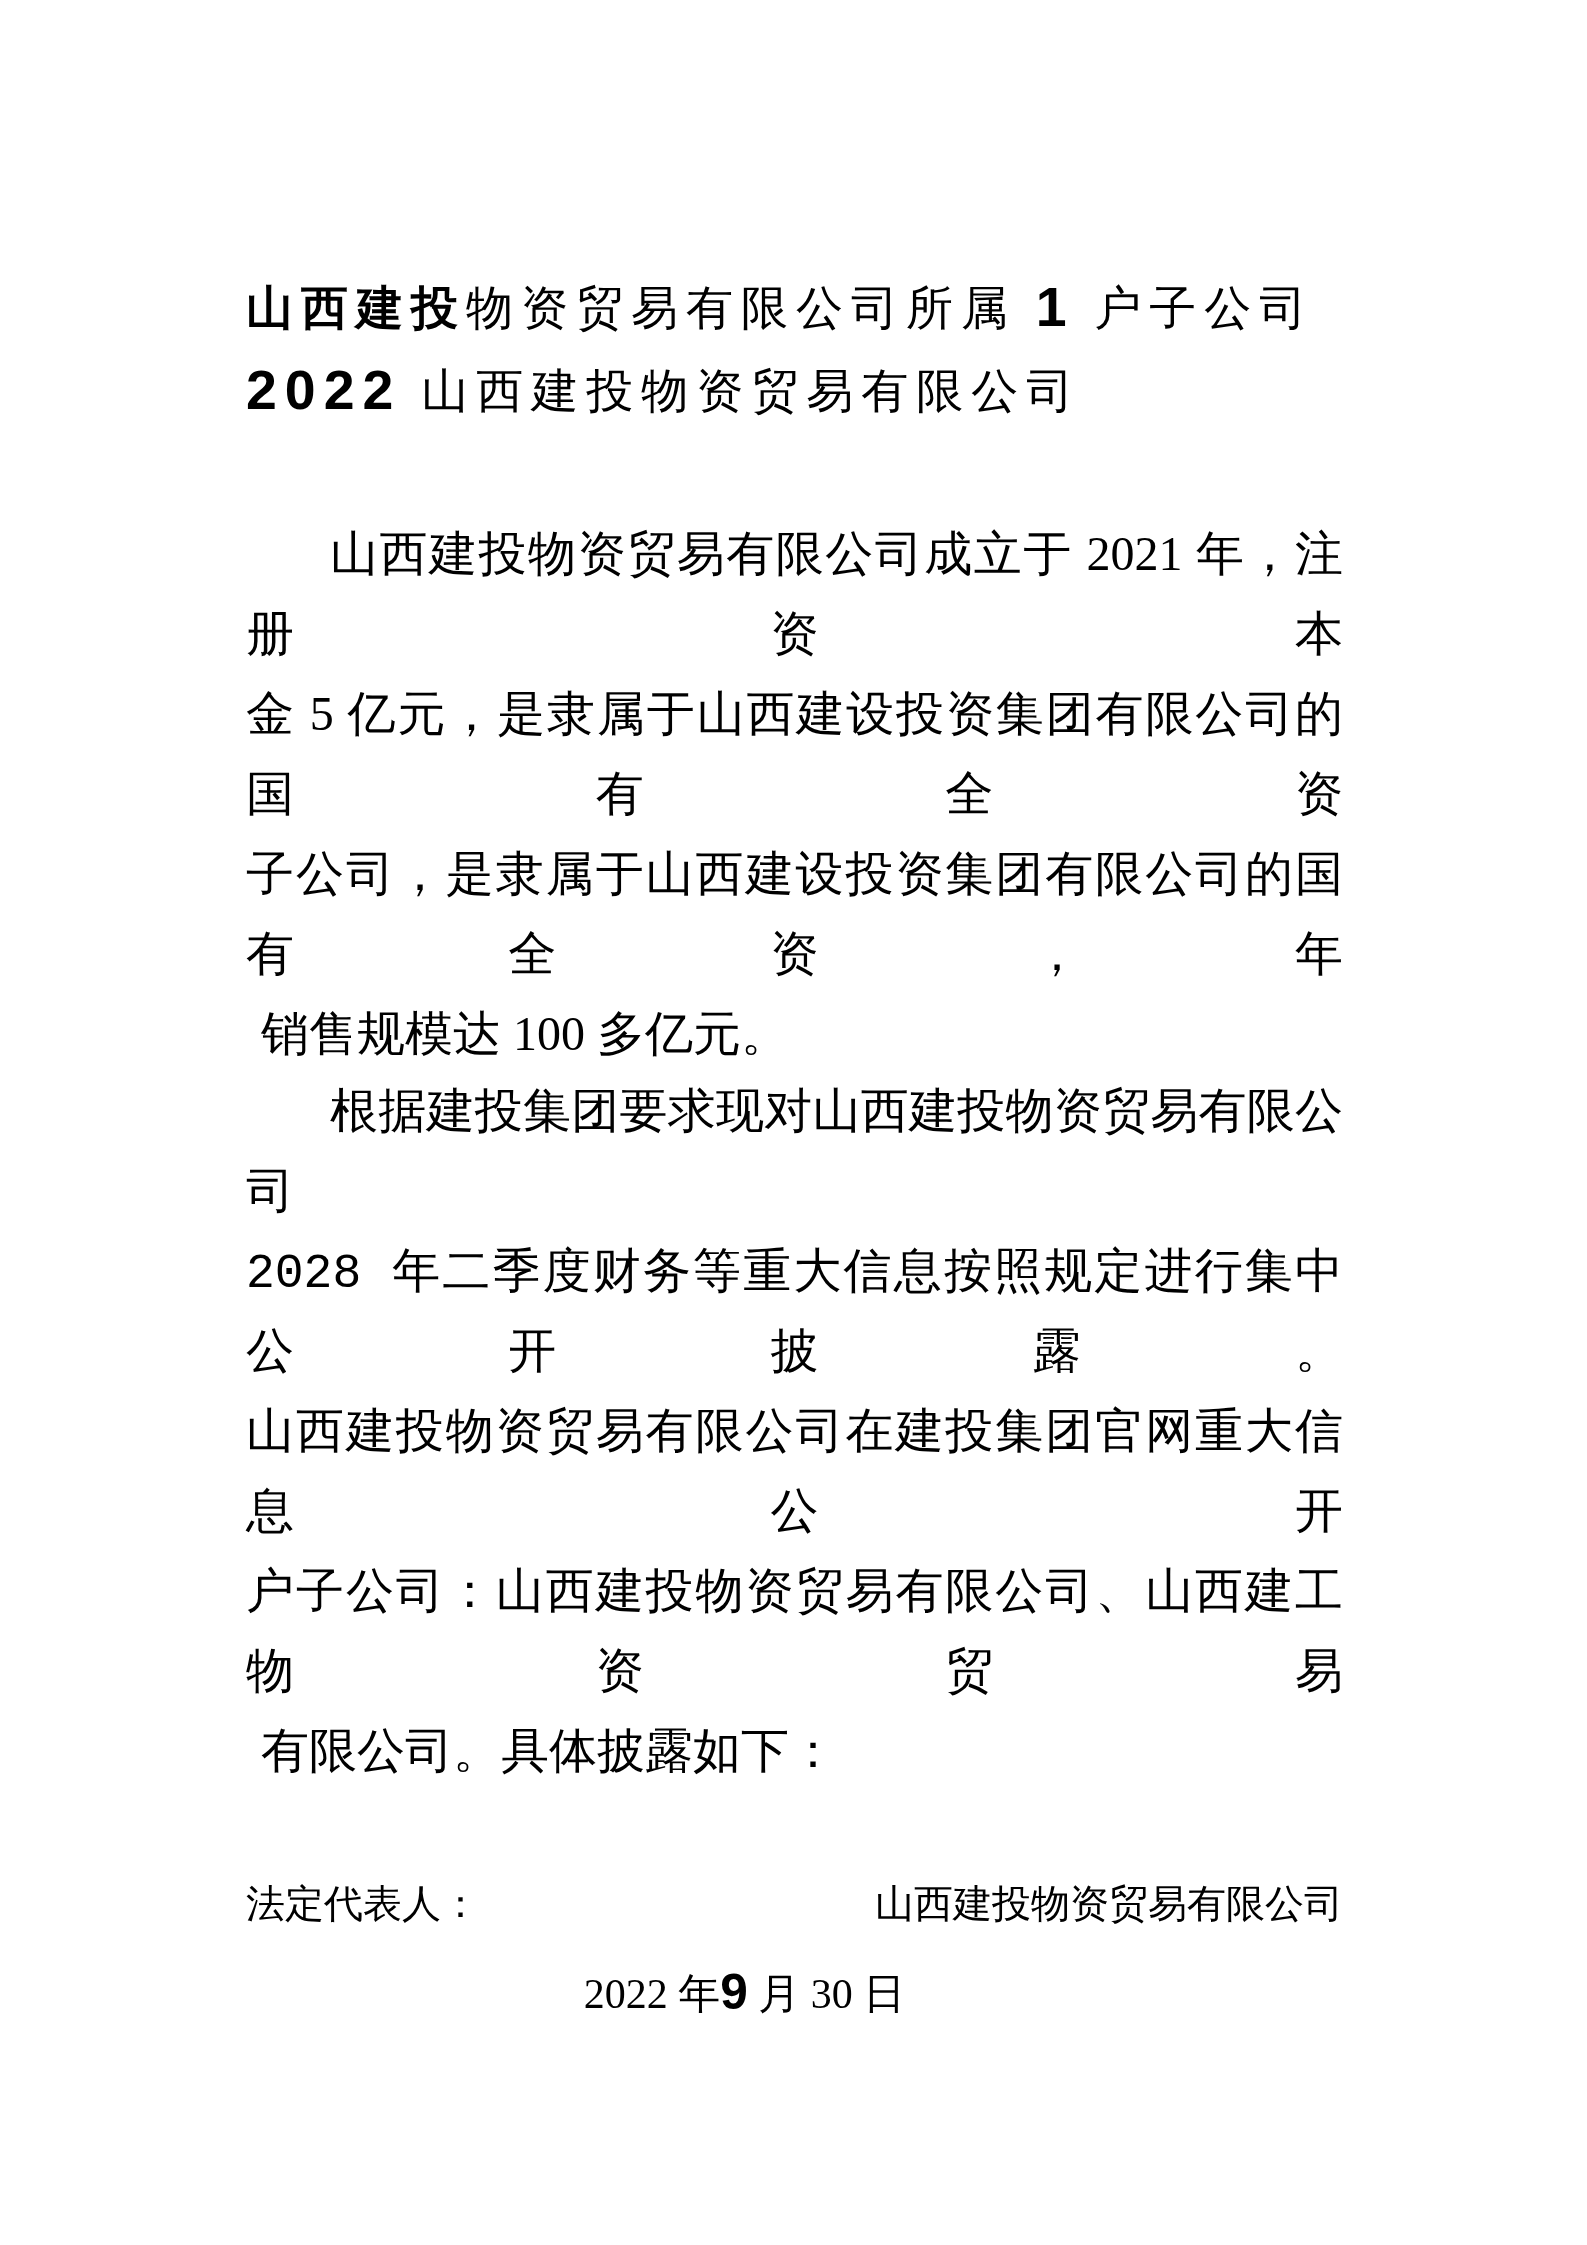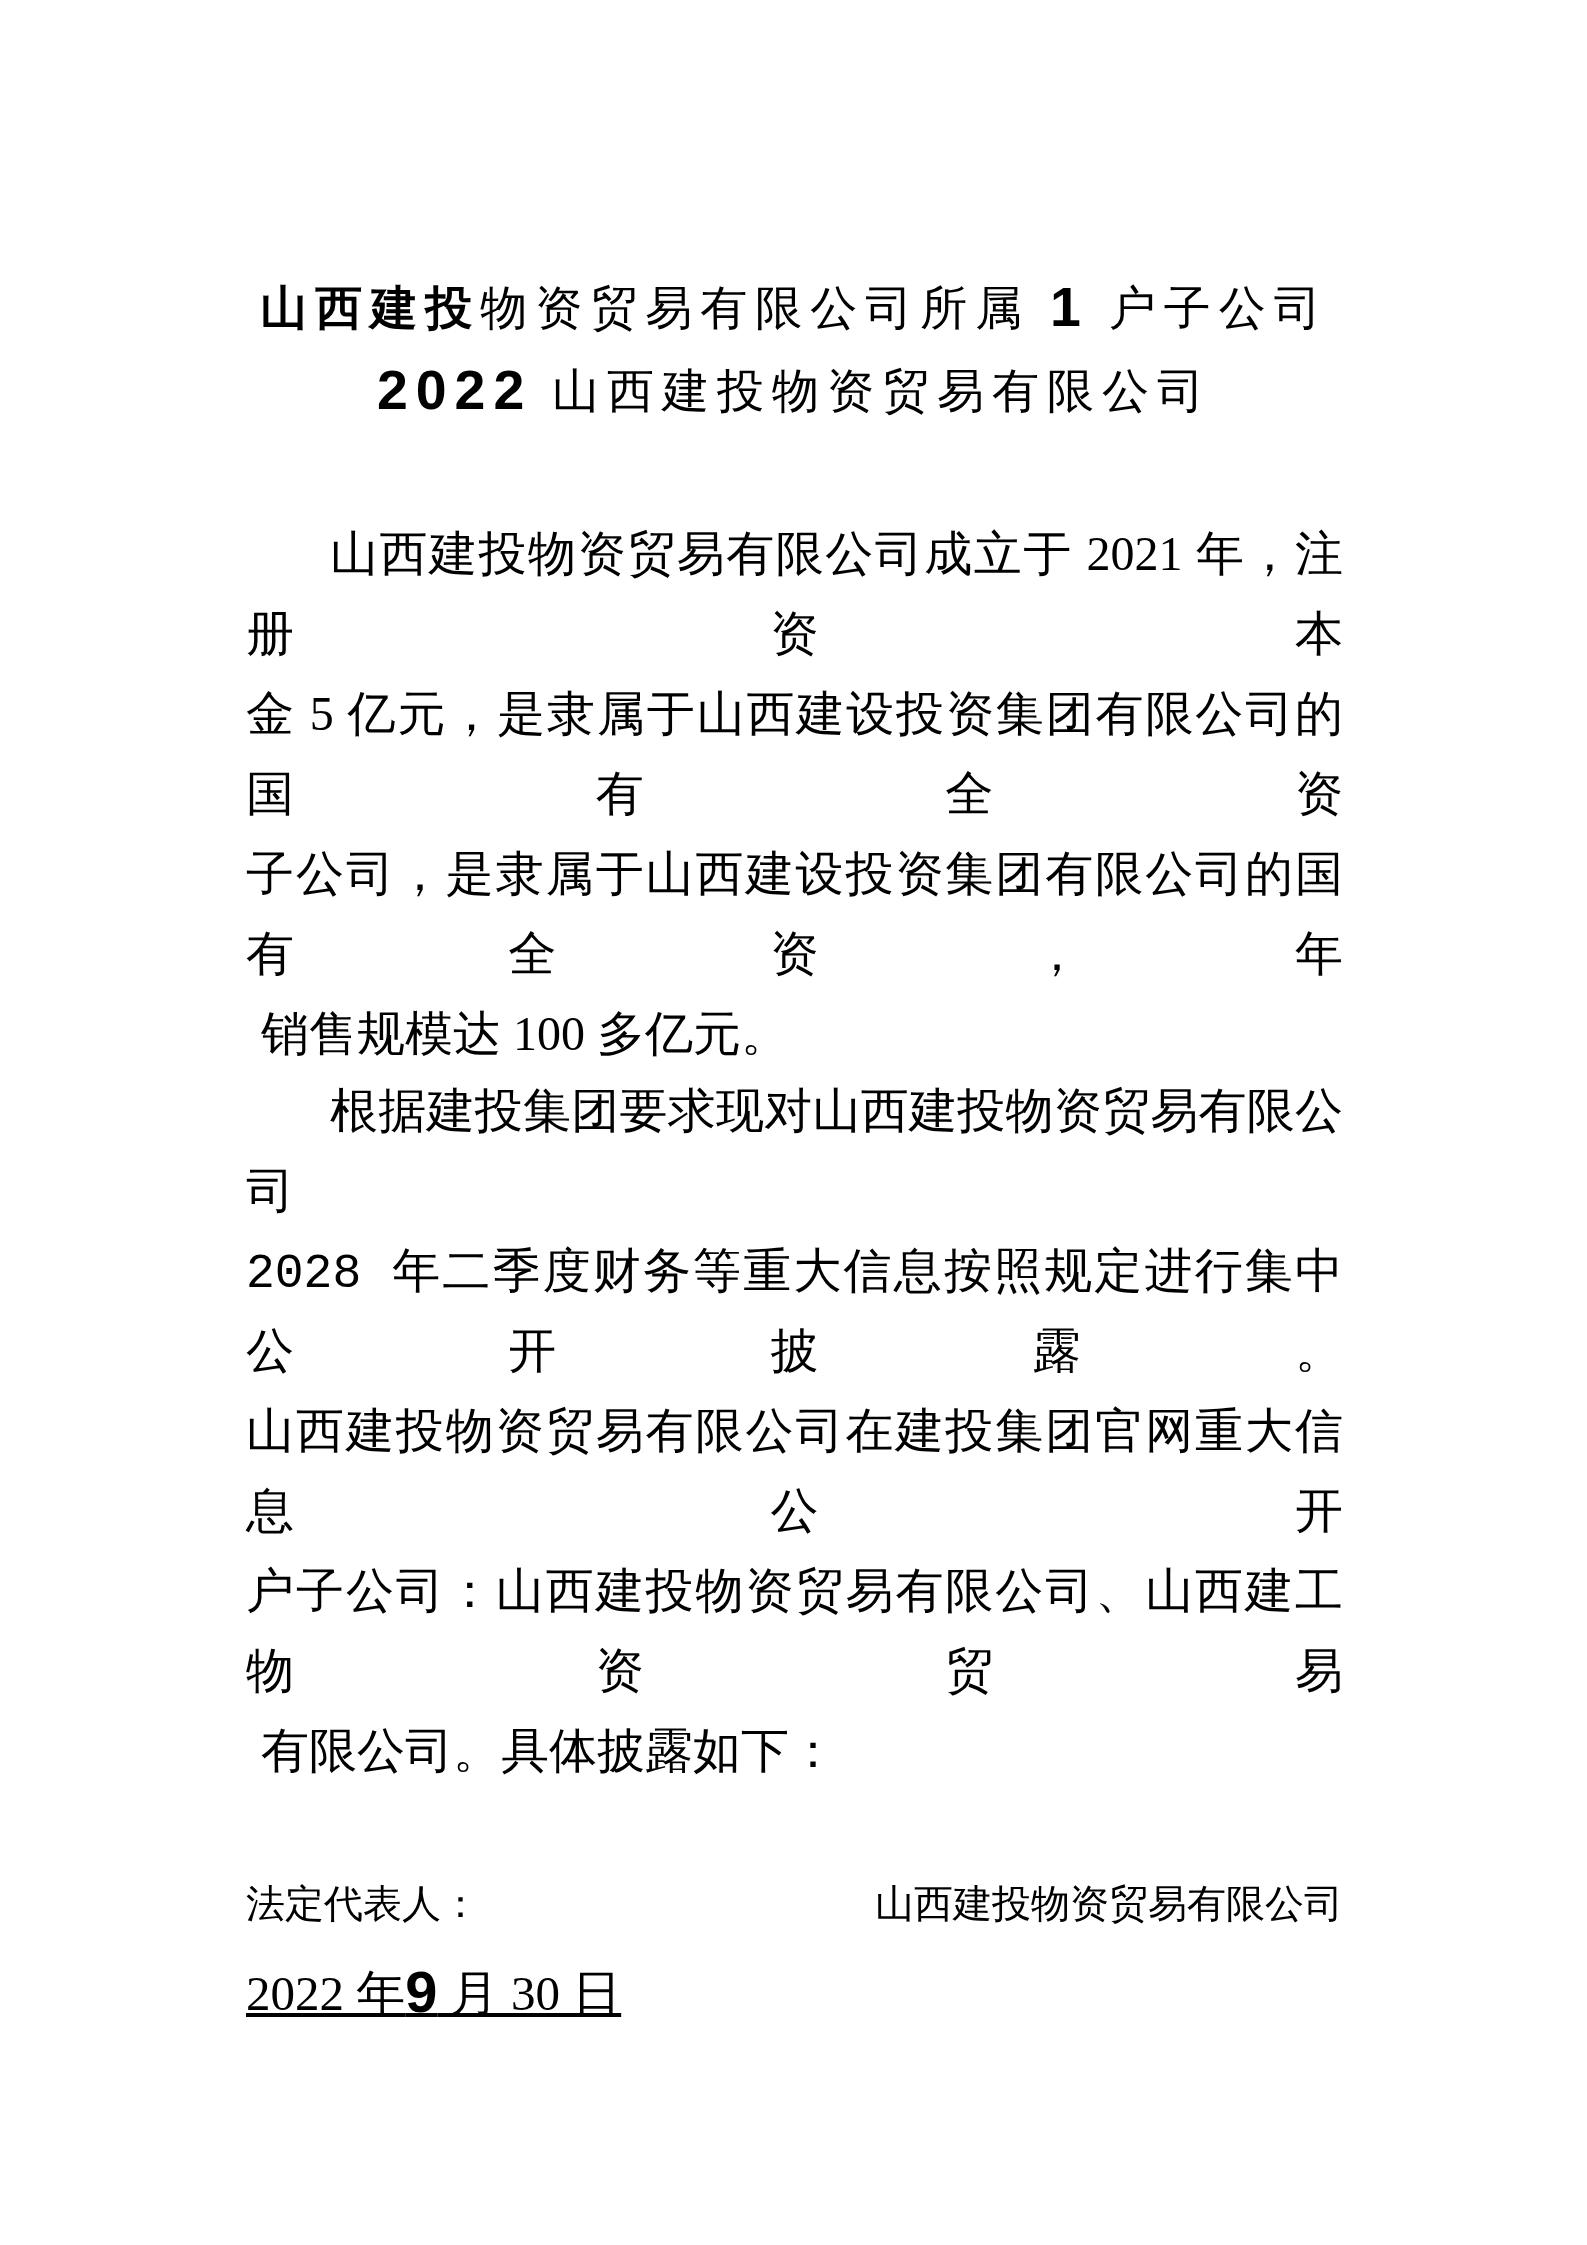--- a/index.html
+++ b/index.html
@@ -10,21 +10,21 @@
     color:#000000;
     font-family:"Liberation Serif","DejaVu Serif",serif;
     overflow:hidden;
   }
   .col{margin-left:246px;width:1097px;}
   .doc-title{
     margin:266px 0 0 0;
     font-weight:normal;
     font-size:47px;
     line-height:82px;
-    text-align:center;
+    text-align:left;
     letter-spacing:8px;
     white-space:nowrap;
   }
   .title-line{width:100%;}
   .cjk-bold{font-weight:bold;}
   .num-bold{
     font-family:"Liberation Sans","DejaVu Sans",sans-serif;
     font-weight:bold;
     font-size:1.18em;
     vertical-align:-0.03em;
@@ -35,24 +35,23 @@
   .line{text-align:justify;text-align-last:justify;}
   .line.last{text-align-last:left;margin-left:15px;}
   .indent{text-indent:84px;}
   .sig-row{
     margin-top:70px;
     font-size:39px;line-height:80px;
     display:flex;justify-content:space-between;align-items:baseline;
   }
   .date-row{
     margin-top:8px;
-    font-size:49px;line-height:80px;
-    text-align:left;
+    font-size:42px;line-height:80px;
+    text-align:center;
     padding-right:100px;
-    text-decoration:underline;
   }
 </style>
 </head>
 <body>
 
 <div class="page">
   <div class="col">
 
     <h1 class="doc-title">
       <div class="title-line"><span class="cjk-bold">山西建投</span><span>物资贸易有限公司所属 </span><span class="num-bold">1</span><span> 户子公司</span></div>

